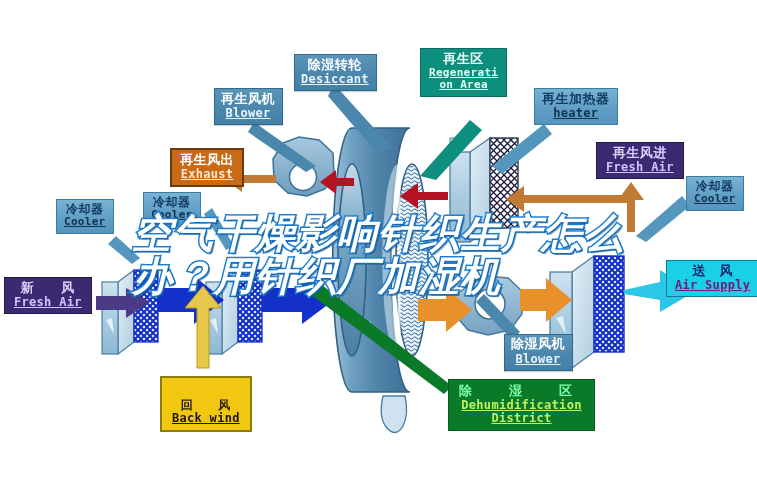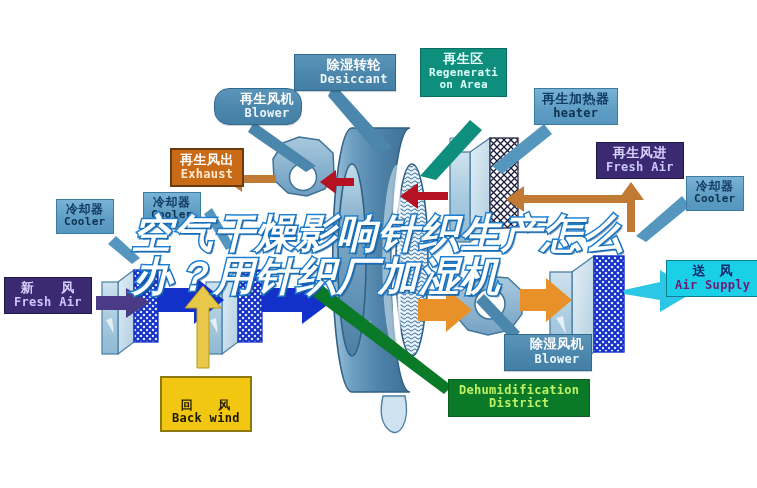--- a/index.html
+++ b/index.html
@@ -22,28 +22,29 @@
     display:block;
     font-family:"DejaVu Sans","Liberation Sans",sans-serif;
     font-weight:bold;
     letter-spacing:.5px;
   }
   .label .en{
     display:block;
     font-family:"DejaVu Sans Mono","Liberation Mono",monospace;
     font-weight:bold;
     letter-spacing:.3px;
+    text-decoration:underline;
   }
 
   
   .lbl-blue{
     background:linear-gradient(180deg,#5b94b8 0%,#4b87ad 55%,#4480a6 100%);
     border:1px solid #2f6a8e;
     color:#ffffff;
-    padding:3px 7px 4px 25px;
+    padding:3px 7px 4px 6px;
     box-shadow:0 1px 1px rgba(0,0,0,.18);
   }
   .lbl-blue .en{color:#eaf4fb;}
 
   
   .lbl-lblue{
     background:linear-gradient(180deg,#79b2d4 0%,#5e9dc4 60%,#5596bf 100%);
     border:1px solid #3b7ca3;
     color:#123c63;
     padding:3px 7px 4px 7px;
@@ -283,21 +284,21 @@
     <polygon points="212,208 234,246 226,250 204,214" fill="#5596bf"></polygon>
     <polygon points="520,332 484,294 476,302 512,340" fill="#4b87ad"></polygon>
     <polygon points="452,386 318,282 310,294 444,394" fill="#0a7a28"></polygon>
   </svg>
 
   <div class="label lbl-blue" style="left:294px;top:54px;">
     <span class="cn" style="font-size:13px;">除湿转轮</span>
     <span class="en" style="font-size:12px;">Desiccant</span>
   </div>
 
-  <div class="label lbl-blue" style="left:214px;top:88px;border-radius:15px;">
+  <div class="label lbl-blue" style="left:214px;top:88px;">
     <span class="cn" style="font-size:13px;">再生风机</span>
     <span class="en" style="font-size:12px;">Blower</span>
   </div>
 
   <div class="label lbl-orange" style="left:170px;top:148px;">
     <span class="cn" style="font-size:13px;">再生风出</span>
     <span class="en" style="font-size:12px;">Exhaust</span>
   </div>
 
   <div class="label lbl-lblue" style="left:56px;top:199px;">
@@ -335,20 +336,21 @@
     <span class="cn sp" style="font-size:13px;">新　　风</span>
     <span class="en" style="font-size:12px;">Fresh Air</span>
   </div>
 
   <div class="label lbl-yellow" style="left:160px;top:376px;">
     <span class="cn sp2" style="font-size:12px;">回　　风</span>
     <span class="en" style="font-size:12px;">Back wind</span>
   </div>
 
   <div class="label lbl-green" style="left:448px;top:379px;">
+    <span class="cn" style="font-size:13px;letter-spacing:12px;">除　湿　区</span>
     <span class="en" style="font-size:12px;">Dehumidification</span>
     <span class="en" style="font-size:12px;">District</span>
   </div>
 
   <div class="label lbl-blue" style="left:504px;top:334px;">
     <span class="cn" style="font-size:13px;font-family:Liberation Mono, monospace;">除湿风机</span>
     <span class="en" style="font-size:12px;">Blower</span>
   </div>
 
   <div class="label lbl-cyan" style="left:666px;top:260px;">

